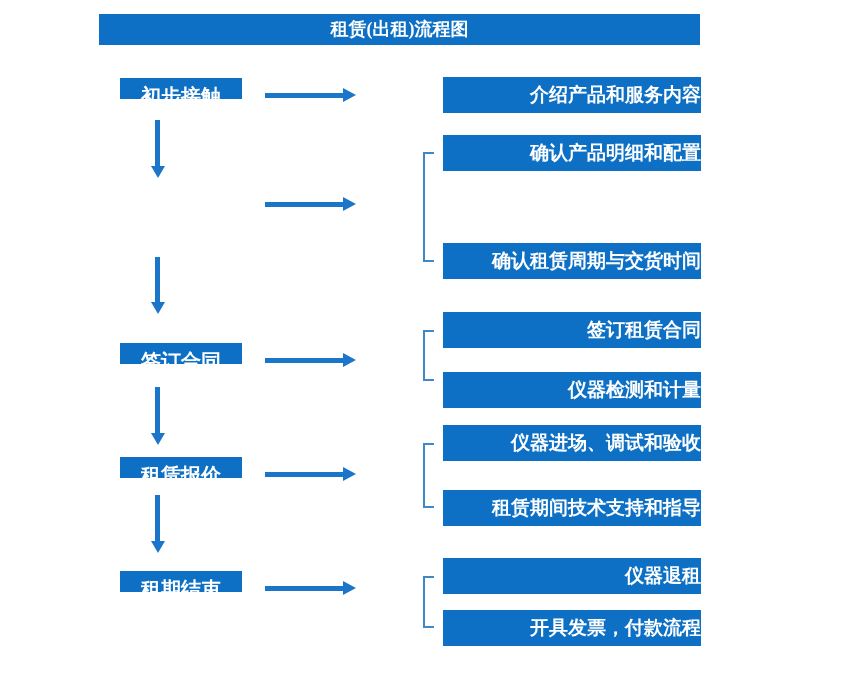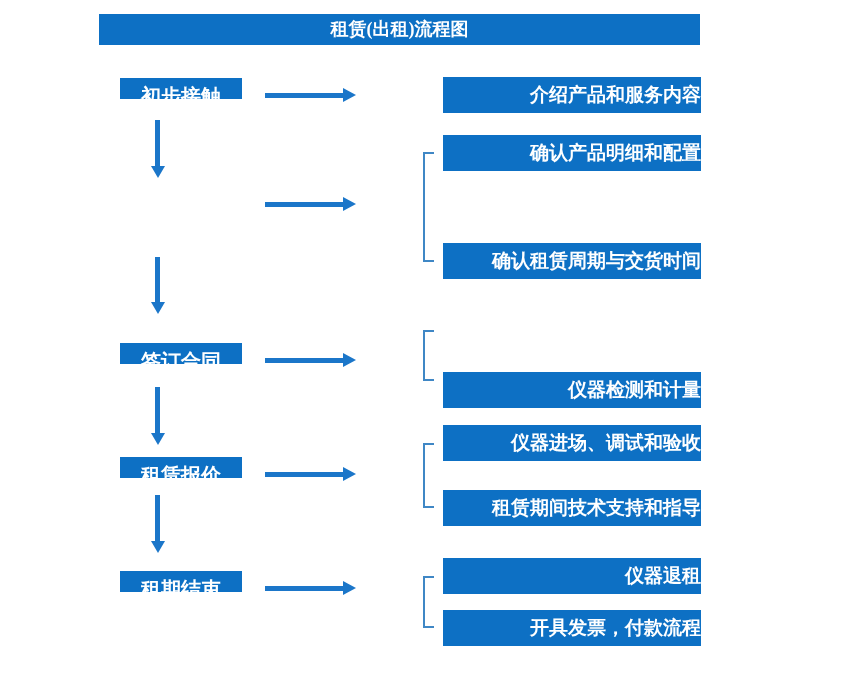--- a/index.html
+++ b/index.html
@@ -131,19 +131,20 @@
   <div class="h-arrow" style="top:586px"></div>
 
   <div class="bracket" style="top:152px;height:110px"></div>
   <div class="bracket" style="top:330px;height:51px"></div>
   <div class="bracket" style="top:443px;height:65px"></div>
   <div class="bracket" style="top:576px;height:52px"></div>
 
   <div class="detail-box" style="top:77px">介绍产品和服务内容</div>
   <div class="detail-box" style="top:135px">确认产品明细和配置</div>
   <div class="detail-box" style="top:243px">确认租赁周期与交货时间</div>
+  <div class="detail-box" style="top:312px">签订租赁合同</div>
   <div class="detail-box" style="top:372px">仪器检测和计量</div>
   <div class="detail-box" style="top:425px">仪器进场、调试和验收</div>
   <div class="detail-box" style="top:558px">仪器退租</div>
   <div class="detail-box" style="top:490px">租赁期间技术支持和指导</div>
   <div class="detail-box" style="top:610px">开具发票，付款流程</div>
 
 </div>
 
 </body></html>

